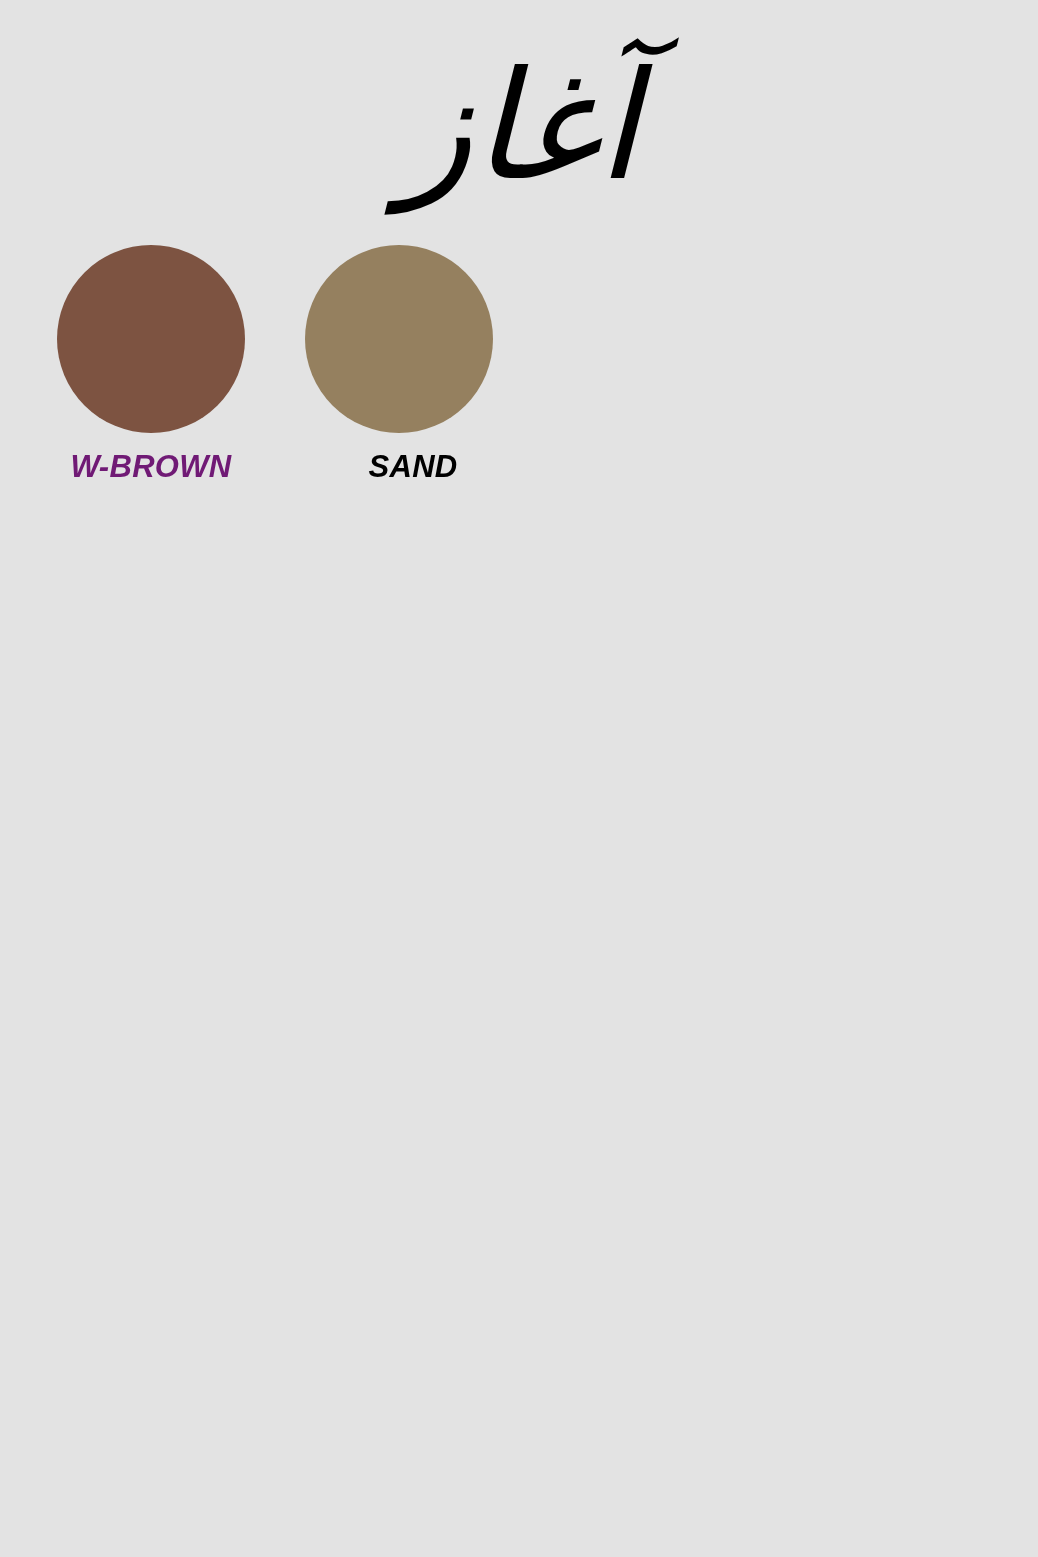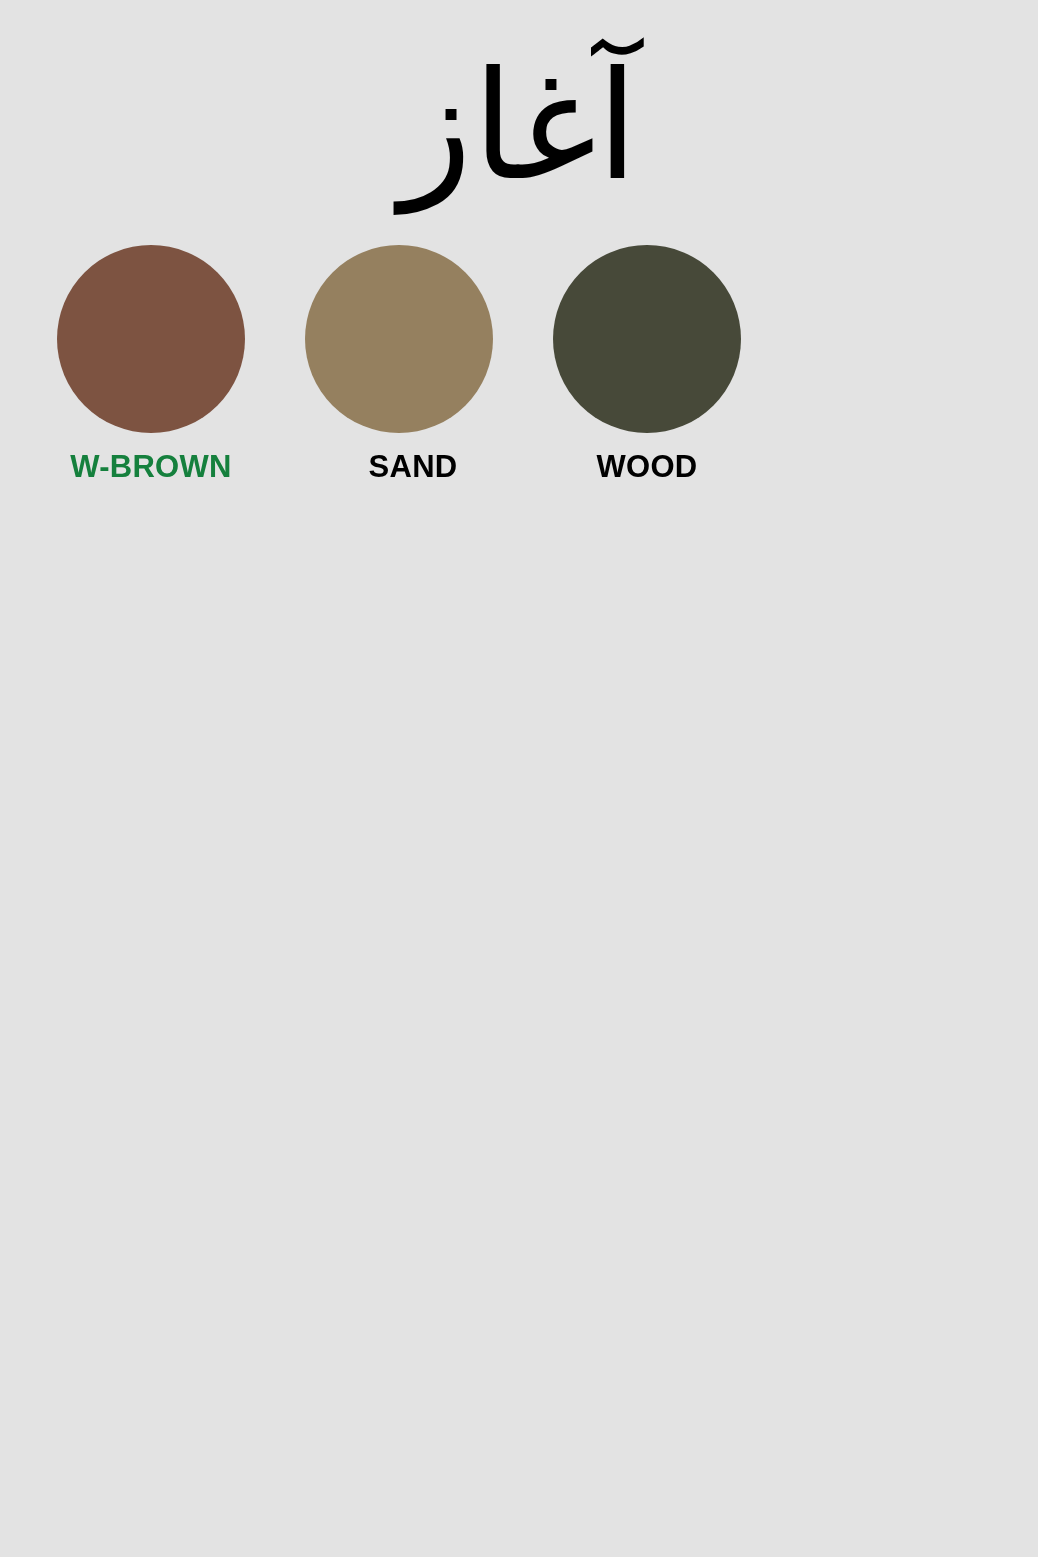--- a/index.html
+++ b/index.html
@@ -14,20 +14,21 @@
     font-family: "Liberation Sans", "DejaVu Sans", sans-serif;
     overflow: hidden;
     position: relative;
   }
 
   .page {
     width: 1038px;
     height: 1376px;
     position: relative;
     box-sizing: border-box;
+    font-style: italic;
   }
 
   
   .brand-title {
     position: absolute;
     top: 36px;
     left: 0;
     width: 1038px;
     text-align: center;
     font-family: "DejaVu Sans", "Liberation Sans", sans-serif;
@@ -83,29 +84,25 @@
 <body style="background-color: rgb(227, 227, 227);">
 
 <div class="page">
 
   <div class="brand-title" style="color: rgb(0, 0, 0);">آغاز</div>
 
   <div class="swatch-grid">
 
     <div class="swatch-cell">
       <span class="swatch-dot" style="background-color: rgb(125, 83, 65);"></span>
-      <span class="swatch-label" style="color: #15803d;">W-BROWN</span>
+      <span class="swatch-label" style="color: #701a75;">W-BROWN</span>
     </div>
 
 
 
     <div class="swatch-cell">
       <span class="swatch-dot" style="background-color: rgb(149, 128, 95);"></span>
       <span class="swatch-label" style="color: rgb(0, 0, 0); margin-left: 28px;">SAND</span>
     </div>
 
-    <div class="swatch-cell">
-      <span class="swatch-dot" style="background-color: rgb(71, 73, 57);"></span>
-      <span class="swatch-label" style="color: rgb(0, 0, 0);">WOOD</span>
-    </div>
 
   </div>
 </div>
 
 </body></html>

